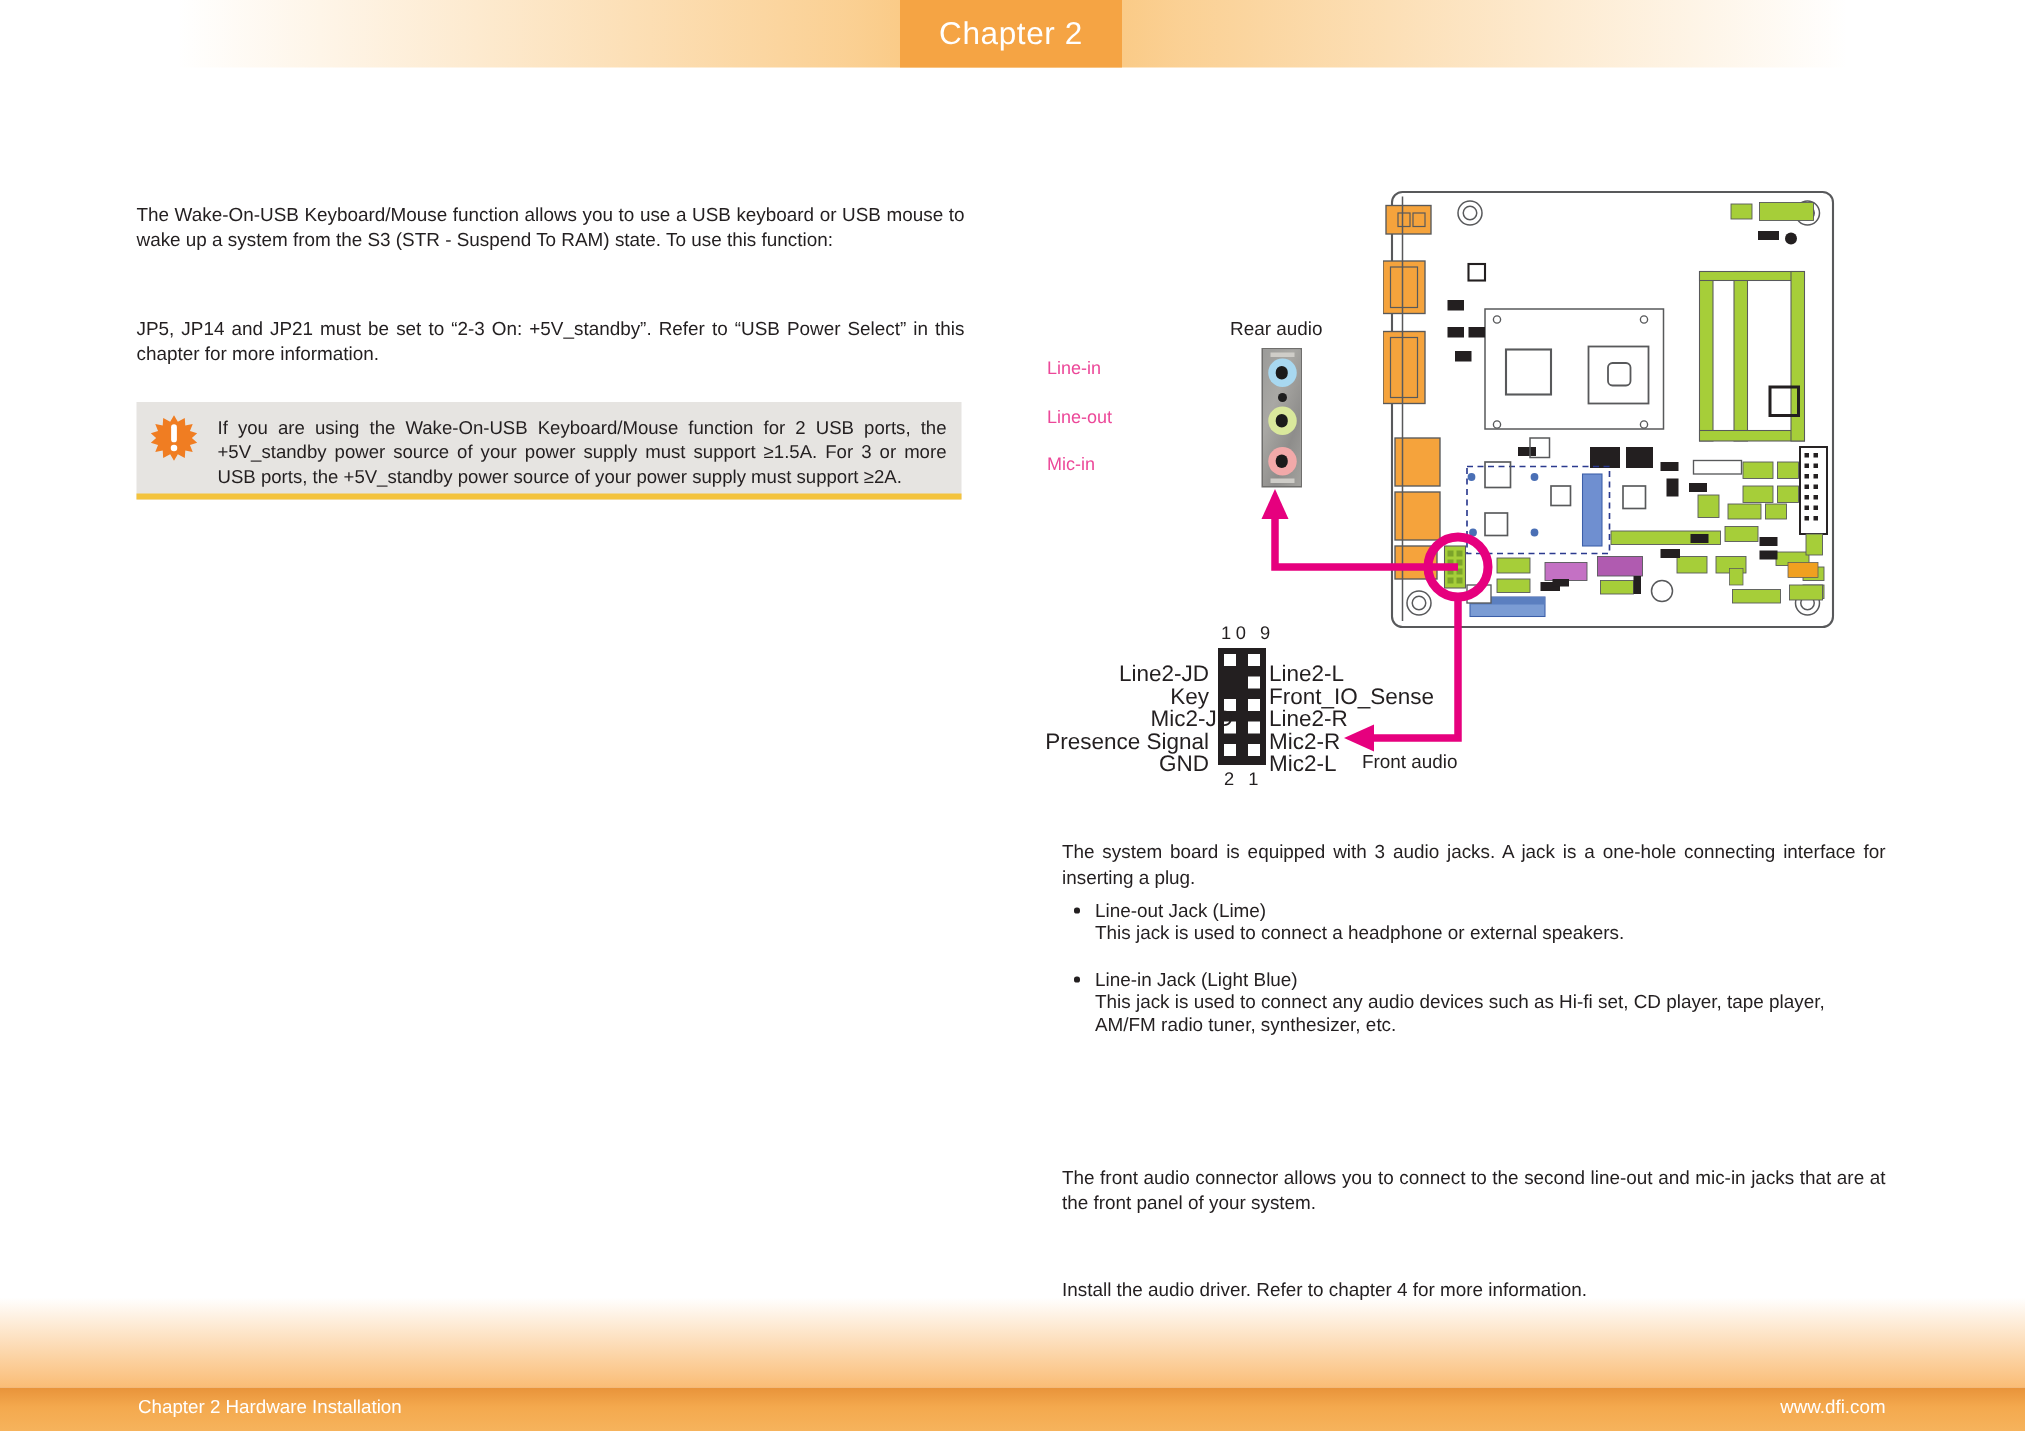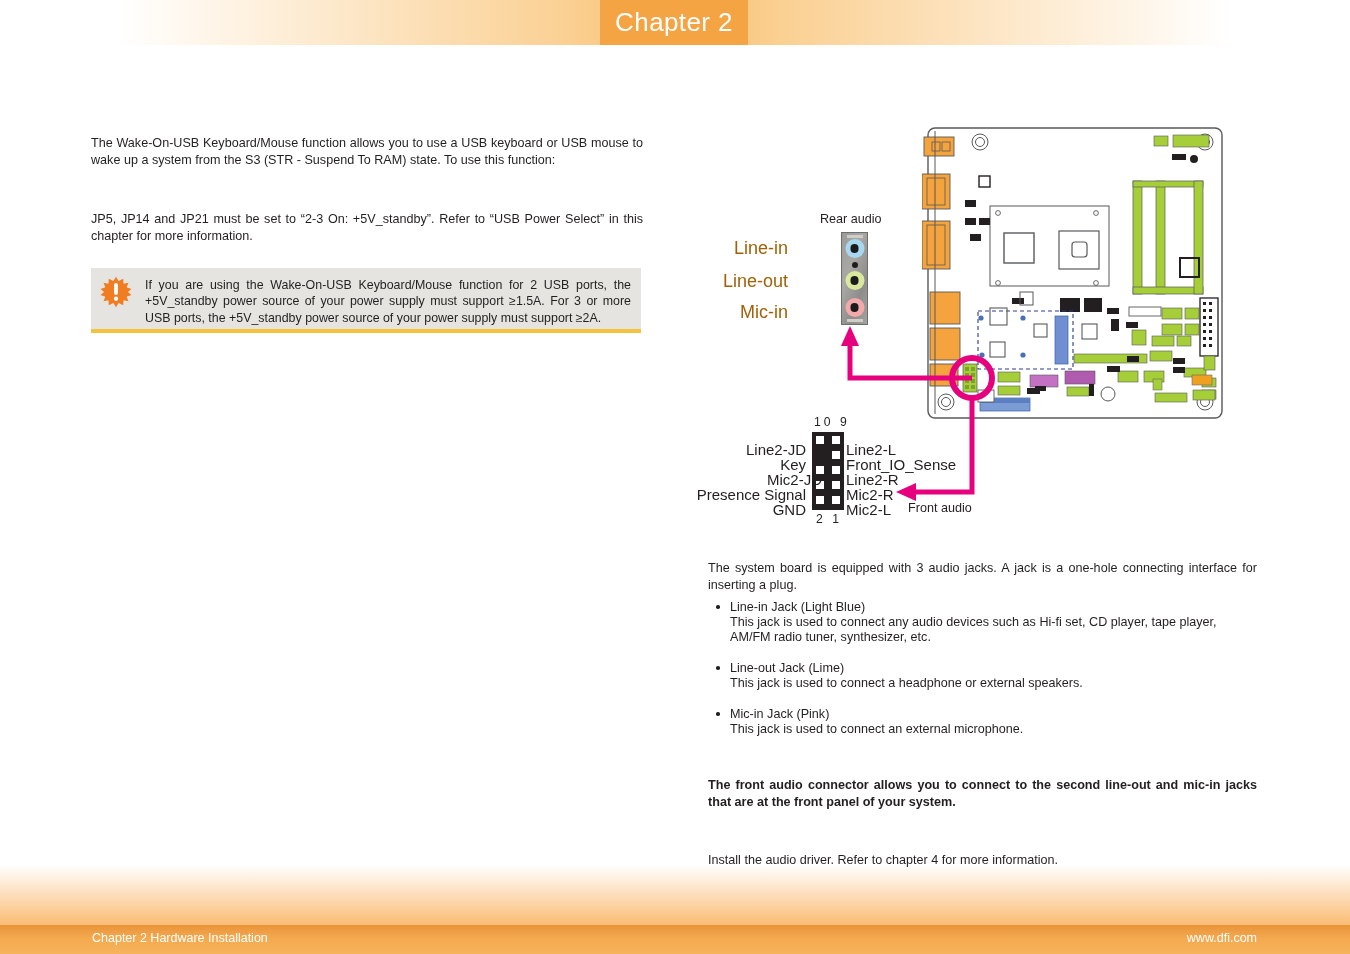--- a/index.html
+++ b/index.html
@@ -33,21 +33,21 @@
     position: absolute;
     left: 600px; top: 0;
     width: 148px; height: 45px;
     background: #f5a444;
     display: flex;
     align-items: center;
     justify-content: center;
   }
   .chapter-tab-label {
     color: #ffffff;
-    font-size: 26px;
+    font-size: 21px;
     letter-spacing: 0.4px;
     font-weight: 400;
   }
 
   
   .footer-fade {
     position: absolute;
     left: 0; bottom: 29px;
     width: 1350px; height: 60px;
     background: linear-gradient(to bottom, rgba(250,185,110,0) 0%, rgba(250,185,110,0.95) 100%);
@@ -76,21 +76,21 @@
   .para {
     position: absolute;
     font-size: 12.6px;
     line-height: 16.5px;
     text-align: justify;
     color: #231f20;
   }
   .p-wake    { left: 91px;  top: 135px; width: 552px; }
   .p-jumpers { left: 91px;  top: 211px; width: 552px; }
   .p-jacks   { left: 708px; top: 560px; width: 549px; }
-  .p-front   { left: 708px; top: 777px; width: 549px; font-weight: bold; }
+  .p-front   { left: 708px; top: 777px; width: 549px; }
   .p-driver  { left: 708px; top: 852px; width: 549px; }
 
   
   .note-box {
     position: absolute;
     left: 91px; top: 268px;
     width: 550px; height: 65px;
     background: #e6e4e1;
     border-bottom: 4px solid #f3c33d;
     box-sizing: border-box;
@@ -140,23 +140,23 @@
 
   
   .rear-audio-label {
     position: absolute;
     left: 820px; top: 212px;
     font-size: 12.6px;
     color: #231f20;
   }
   .jack-label {
     position: absolute;
-    font-size: 18px;
-    color: #a16207;
-    text-align: right;
+    font-size: 12px;
+    color: #ec4899;
+    text-align: left;
     width: 90px;
   }
   .jl-linein  { left: 698px; top: 238px; }
   .jl-lineout { left: 698px; top: 271px; }
   .jl-micin   { left: 698px; top: 302px; }
 
   .audio-panel {
     position: absolute;
     left: 841px; top: 232px;
     width: 27px; height: 93px;
@@ -272,32 +272,27 @@
     </svg>
   </div>
   <div class="note-text">If you are using the Wake-On-USB Keyboard/Mouse function for 2 USB ports, the +5V_standby power source of your power supply must support ≥1.5A. For 3 or more USB ports, the +5V_standby power source of your power supply must support ≥2A.</div>
 </div>
 
 <div class="para p-jacks">The system board is equipped with 3 audio jacks. A jack is a one-hole connecting interface for inserting a plug.</div>
 
 <div class="bullets">
   <div class="bullet-item">
     <span class="bullet-dot"></span>
+    <div class="bullet-title">Line-out Jack (Lime)</div>
+    <div class="bullet-desc">This jack is used to connect a headphone or external speakers.</div>
+  </div>
+  <div class="bullet-item">
+    <span class="bullet-dot"></span>
     <div class="bullet-title">Line-in Jack (Light Blue)</div>
     <div class="bullet-desc">This jack is used to connect any audio devices such as Hi-fi set, CD player, tape player, AM/FM radio tuner, synthesizer, etc.</div>
-  </div>
-  <div class="bullet-item">
-    <span class="bullet-dot"></span>
-    <div class="bullet-title">Line-out Jack (Lime)</div>
-    <div class="bullet-desc">This jack is used to connect a headphone or external speakers.</div>
-  </div>
-  <div class="bullet-item">
-    <span class="bullet-dot"></span>
-    <div class="bullet-title">Mic-in Jack (Pink)</div>
-    <div class="bullet-desc">This jack is used to connect an external microphone.</div>
   </div>
 </div>
 
 <div class="para p-front">The front audio connector allows you to connect to the second line-out and mic-in jacks that are at the front panel of your system.</div>
 
 <div class="para p-driver">Install the audio driver. Refer to chapter 4 for more information.</div>
 
 <div class="rear-audio-label">Rear audio</div>
 
 <div class="jack-label jl-linein">Line-in</div>

